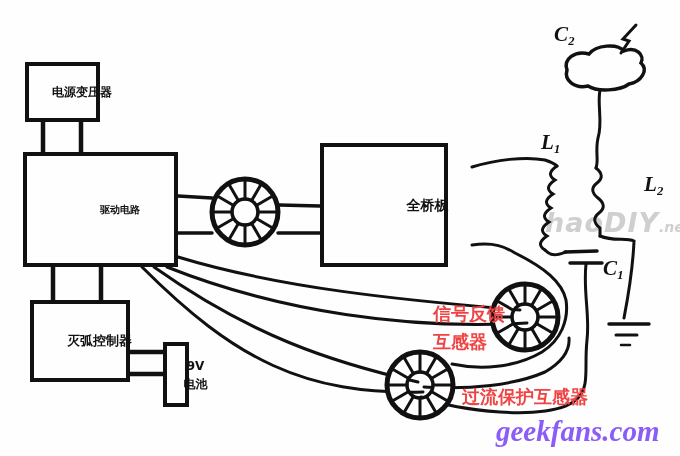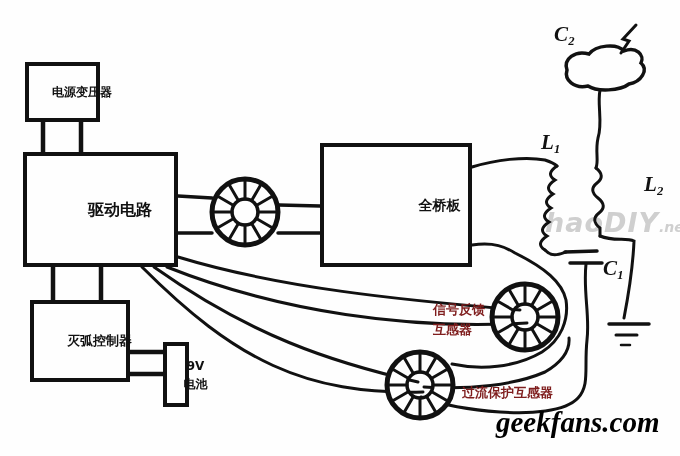--- a/index.html
+++ b/index.html
@@ -10,26 +10,26 @@
              font-family:"DejaVu Sans","Liberation Sans",sans-serif;
              font-weight:bold;font-style:italic;color:#cfcfcf;font-size:27px;
              letter-spacing:1px;text-shadow:0 1px 0 #ffffff;white-space:nowrap;}
   #wm-center .suffix{font-size:14px;letter-spacing:0;}
   svg.wires{position:absolute;left:0;top:0;z-index:1;}
   .blk{position:absolute;z-index:2;background:#fefefe;border:4px solid #111;
        display:flex;align-items:center;justify-content:center;flex-direction:column;
        box-sizing:border-box;}
   .blk .t{font-weight:bold;font-size:13px;line-height:1.5;white-space:nowrap;margin-left:39px;}
   .lbl{position:absolute;z-index:3;white-space:nowrap;}
-  .cjk-lbl{font-weight:bold;font-size:13px;color:#7f1d1d;line-height:1.55;}
+  .cjk-lbl{font-weight:bold;font-size:18px;color:#ef4444;line-height:1.55;}
   .sym-lbl{font-family:Liberation Serif, serif;font-style:italic;
            font-weight:bold;font-size:21px;color:#111;}
-  #wm-bottom{position:absolute;left:496px;top:406px;z-index:4;
+  #wm-bottom{position:absolute;left:496px;top:415px;z-index:4;
              font-family:"Liberation Serif","DejaVu Serif",serif;
-             font-weight:bold;font-style:italic;font-size:29px;color:#000000;
+             font-weight:bold;font-style:italic;font-size:29px;color:#8b5cf6;
              white-space:nowrap;}
 </style>
 </head>
 <body>
 
 <div id="stage">
 
   <div id="wm-center"><span>haoDIY</span><span class="suffix">.net</span></div>
 
   <svg class="wires" width="680" height="456" viewBox="0 0 680 456">
@@ -116,33 +116,33 @@
       <use href="#toroid" x="0" y="0" transform="translate(525,317)"></use>
       <use href="#toroid" x="0" y="0" transform="translate(420,385)"></use>
     </g>
   </svg>
 
   <div class="blk" style="left:25px;top:62px;width:75px;height:60px;">
     <div class="t" style="font-size:12px;">电源变压器</div>
   </div>
 
   <div class="blk" style="left:23px;top:152px;width:155px;height:115px;">
-    <div class="t" style="font-size:16px;">驱动电路</div>
+    <div class="t" style="font-size:10px;">驱动电路</div>
   </div>
 
   <div class="blk" style="left:30px;top:300px;width:100px;height:82px;">
     <div class="t">灭弧控制器</div>
   </div>
 
   <div class="blk" style="left:163px;top:342px;width:26px;height:65px;border-width:4px;">
     <div class="t" style="font-size:12px;">9V</div>
     <div class="t" style="font-size:12px;">电池</div>
   </div>
 
-  <div class="blk" style="left:320px;top:143px;width:152px;height:124px;padding-left:48px;">
+  <div class="blk" style="left:320px;top:143px;width:128px;height:124px;padding-left:48px;">
     <div class="t" style="font-size:14px;">全桥板</div>
   </div>
 
   <div class="lbl sym-lbl" style="left:554px;top:22px;">C₂</div>
   <div class="lbl sym-lbl" style="left:541px;top:130px;">L₁</div>
   <div class="lbl sym-lbl" style="left:620px;top:172px;margin-left:24px;">L₂</div>
   <div class="lbl sym-lbl" style="left:603px;top:256px;">C₁</div>
 
   <div class="lbl cjk-lbl" style="left:433px;top:300px;text-align:left;">
     <div>信号反馈</div>

